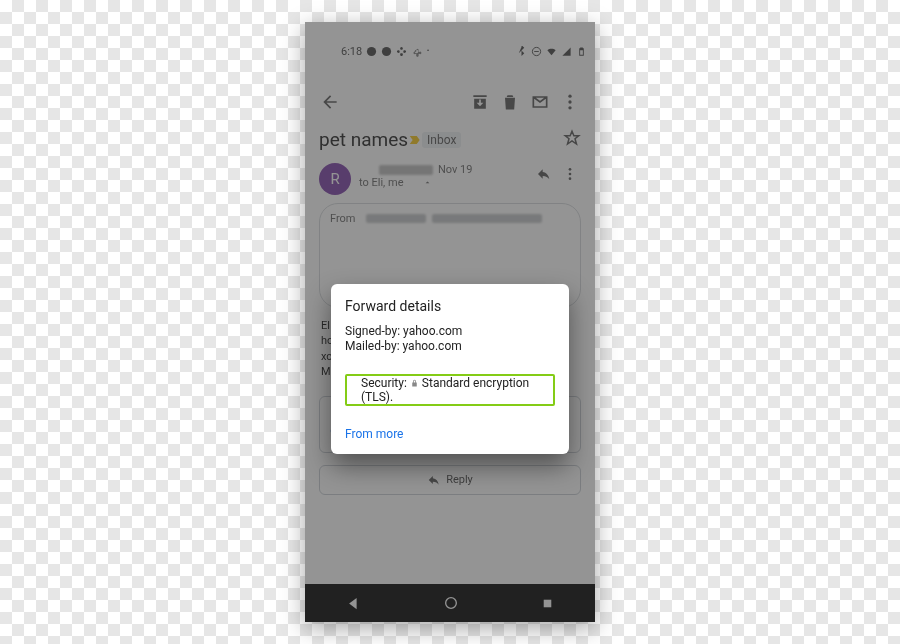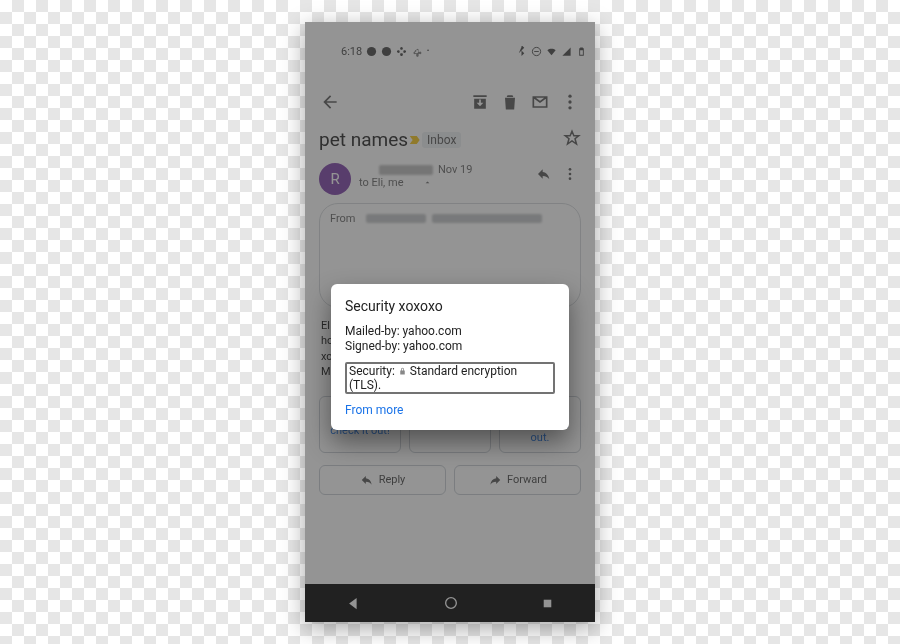--- a/index.html
+++ b/index.html
@@ -98,22 +98,22 @@
   .dialog{
     position:absolute;left:26px;right:26px;top:262px;
     background:#fff;border-radius:6px;
     box-shadow:0 12px 26px rgba(0,0,0,.45);
     padding:14px 14px 12px;
     font-size:12px;color:#222;z-index:10;
   }
   .dialog h2{font-size:14px;font-weight:400;margin:0 0 10px;color:#222;}
   .dialog .ln{margin:1px 0;}
   .sec-hl{
-    display:inline-block;border:2px solid #737373;border-radius:2px;
-    padding:0 2px;margin:8px 0;
+    display:inline-block;border:2px solid #84cc16;border-radius:2px;
+    padding:0 14px;margin:20px 0;
   }
   .lock svg{width:9px;height:9px;fill:#888;vertical-align:-1px;}
   .learn{color:#1a73e8;}
 </style>
 </head>
 <body>
 
 <div class="backdrop">
   <div class="phone">
     <div class="screen">
@@ -275,48 +275,42 @@
         <div class="sugg">Thanks, I'll check them out.</div>
       </div>
 
       <div class="action-row">
         <div class="act">
           <svg viewBox="0 0 24 24">
               <path d="M10 9V5l-7 7 7 7v-4c5 0 8 2 10 5-1-6-4-10-10-11z"></path>
             </svg>
           <span>Reply</span>
         </div>
-        <div class="act">
-          <svg viewBox="0 0 24 24">
-              <path d="M14 9V5l7 7-7 7v-4c-5 0-8 2-10 5 1-6 4-10 10-11z"></path>
-            </svg>
-          <span>Forward</span>
-        </div>
       </div>
 
       <div class="navbar">
         <svg width="15" height="15" viewBox="0 0 24 24">
             <path d="M17 3v18L5 12z"></path>
           </svg>
         <svg width="16" height="16" viewBox="0 0 24 24">
             <circle cx="12" cy="12" r="8" fill="none" stroke="#fff" stroke-width="2"></circle>
           </svg>
         <svg width="13" height="13" viewBox="0 0 24 24">
             <rect x="5" y="5" width="14" height="14"></rect>
           </svg>
       </div>
 
     </div>
 
     <div class="overlay-dim"></div>
 
     <div class="dialog">
-      <h2>Security xoxoxo</h2>
+      <h2>Forward details</h2>
+      <div class="ln">Signed-by: yahoo.com</div>
       <div class="ln">Mailed-by: yahoo.com</div>
-      <div class="ln">Signed-by: yahoo.com</div>
       <div class="ln">
         <span class="sec-hl">
           <span>Security:</span>
           <span class="lock"><svg viewBox="0 0 24 24">
                 <path d="M12 2a4 4 0 00-4 4v3H6v11h12V9h-2V6a4 4 0 00-4-4zm-2 7V6a2 2 0 114 0v3z"></path>
               </svg></span>
           <span>Standard encryption (TLS).</span>
         </span>
       </div>
       <div class="ln learn">From more</div>

